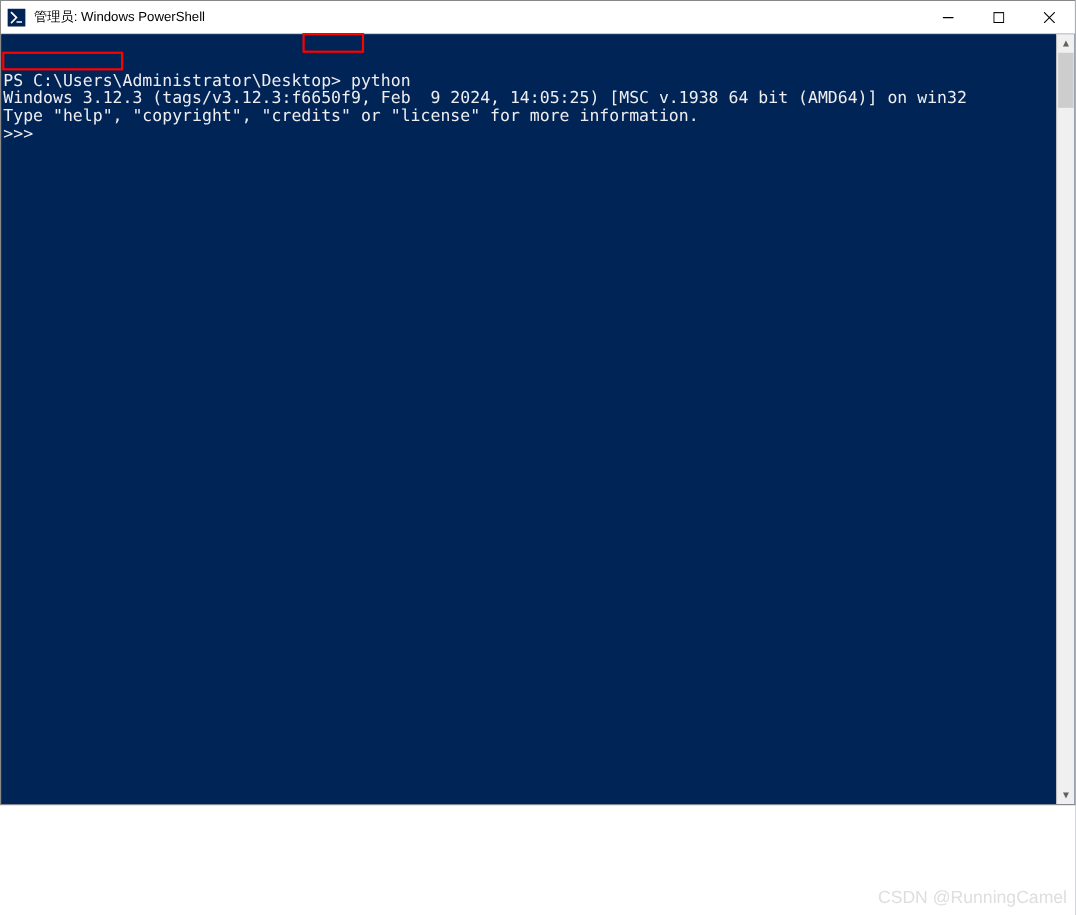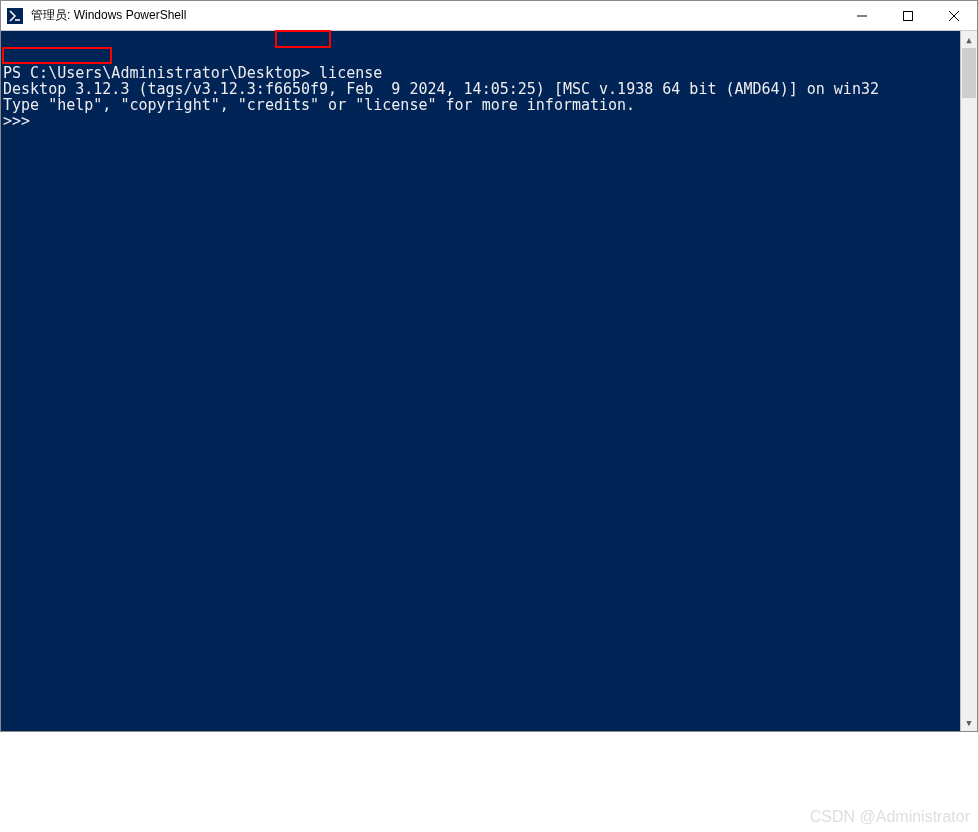--- a/index.html
+++ b/index.html
@@ -164,29 +164,29 @@
       <div class="titlebar-btn">
         <svg viewBox="0 0 10 10">
             <line x1="0" y1="0" x2="10" y2="10" stroke="#000" stroke-width="1"></line>
             <line x1="10" y1="0" x2="0" y2="10" stroke="#000" stroke-width="1"></line>
           </svg>
       </div>
     </div>
   </div>
 
   <div class="terminal">
-    <div class="terminal-inner"><span><span>PS C:\Users\Administrator\Desktop&gt; </span><span>license</span></span>
-<span><span>Desktop 3.12.3</span><span> (tags/v3.12.3:f6650f9, Feb  9 2024, 14:05:25) [MSC v.1938 64 bit (AMD64)] on win32</span></span>
+    <div class="terminal-inner"><span><span>PS C:\Users\Administrator\Desktop&gt; </span><span>python</span></span>
+<span><span>Windows 3.12.3</span><span> (tags/v3.12.3:f6650f9, Feb  9 2024, 14:05:25) [MSC v.1938 64 bit (AMD64)] on win32</span></span>
 <span>Type "help", "copyright", "credits" or "license" for more information.</span>
 <span>&gt;&gt;&gt;</span></div>
 
     <div class="scrollbar">
       <div class="scrollbar-arrow up">▲</div>
       <div class="scrollbar-thumb"></div>
       <div class="scrollbar-arrow down">▼</div>
     </div>
   </div>
 </div>
 
 <div class="hl-box1"></div>
 <div class="hl-box2"></div>
 
-<div class="watermark">CSDN @Administrator</div>
+<div class="watermark">CSDN @RunningCamel</div>
 
 </body></html>

